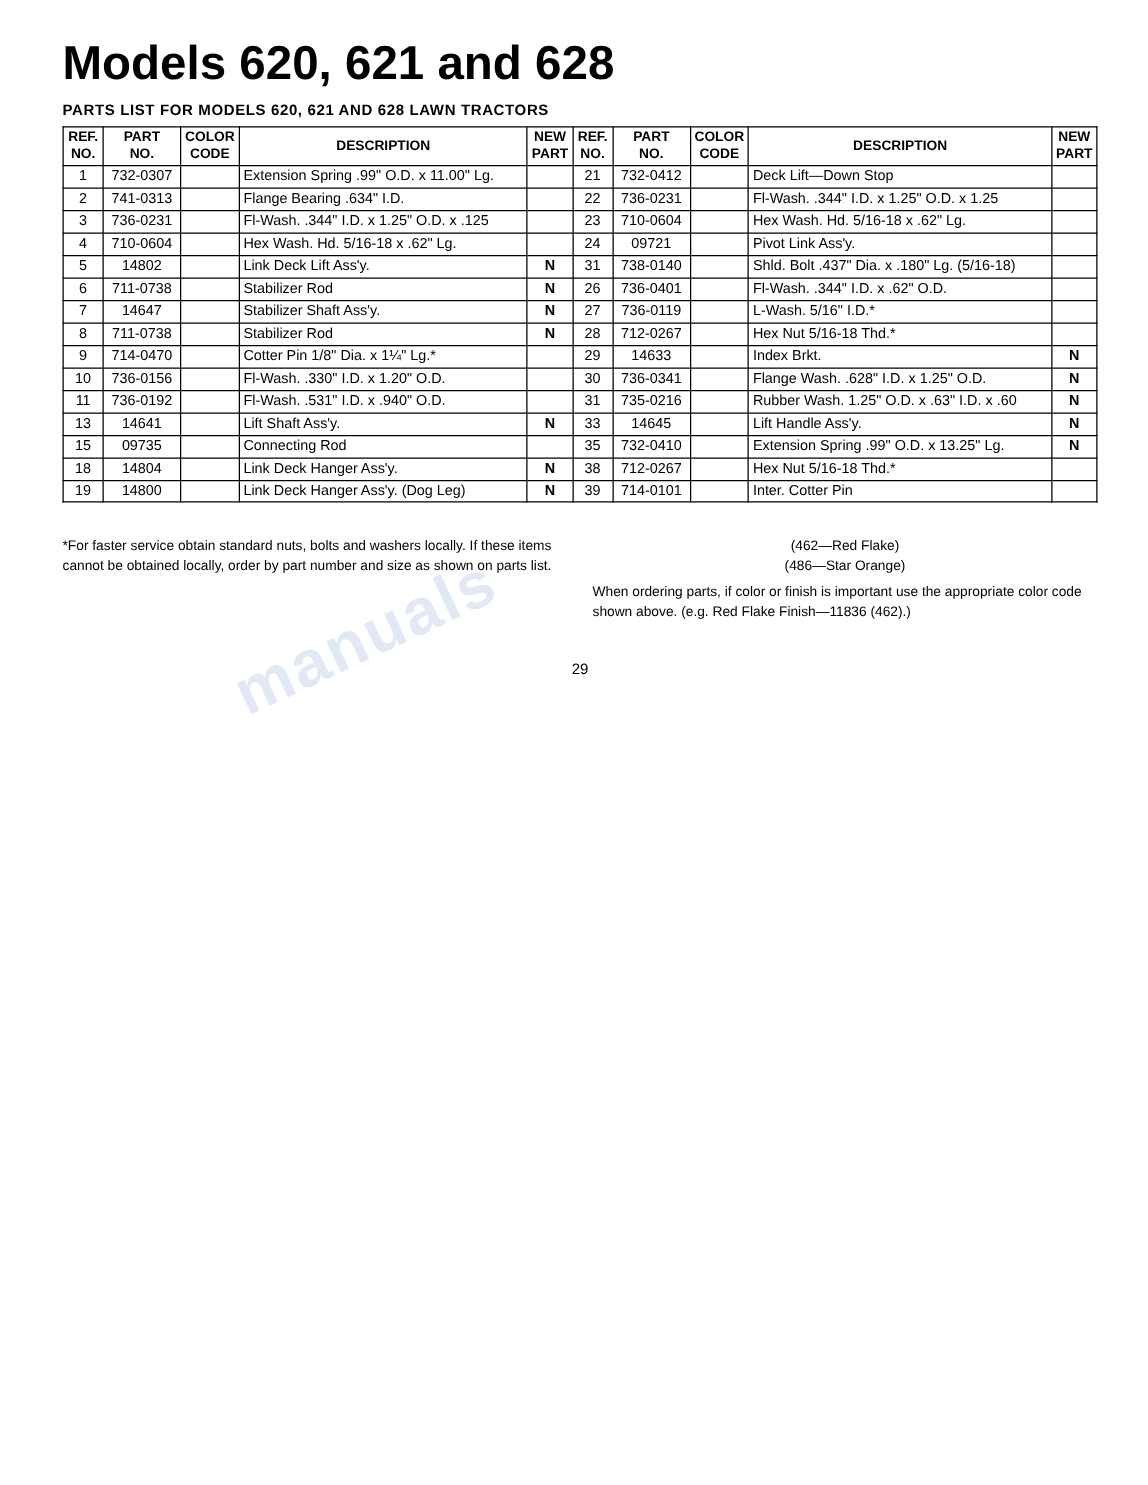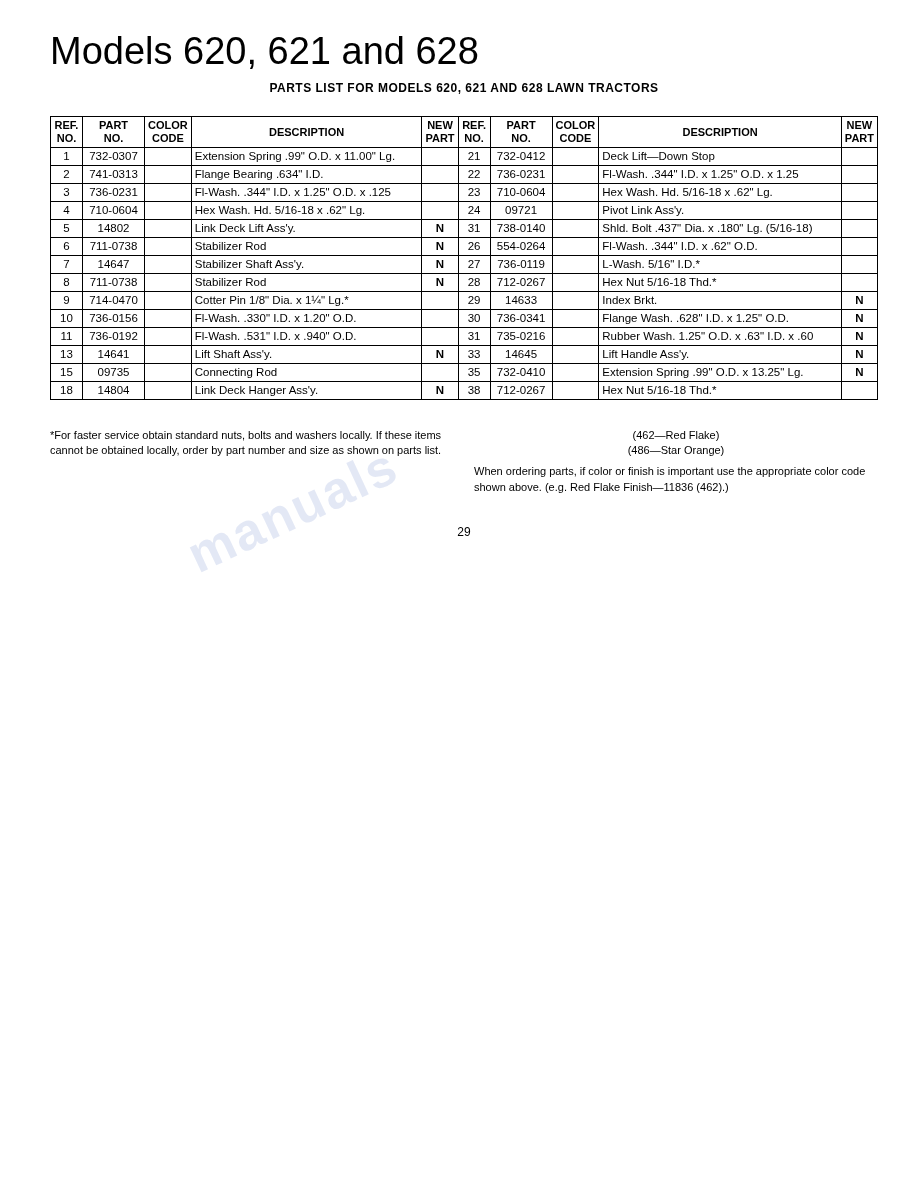--- a/index.html
+++ b/index.html
@@ -9,30 +9,30 @@
       font-size: 12px;
       color: #000;
       width: 918px;
       min-height: 1188px;
       padding: 30px 40px 40px 50px;
       position: relative;
     }
 
     h1 {
       font-size: 38px;
-      font-weight: 400;
+      font-weight: 700;
       margin-bottom: 8px;
       letter-spacing: 0;
     }
 
     .subtitle {
-      text-align: center;
+      text-align: left;
       font-weight: bold;
       font-size: 12px;
-      margin-bottom: 21px;
+      margin-bottom: 6px;
       letter-spacing: 0.5px;
     }
 
     table {
       width: 100%;
       border-collapse: collapse;
       font-size: 11.5px;
     }
 
     table, th, td {
@@ -193,21 +193,21 @@
         <td>Shld. Bolt .437" Dia. x .180" Lg. (5/16-18)</td>
         <td class="center bold"></td>
       </tr>
       <tr>
         <td class="center">6</td>
         <td class="center">711-0738</td>
         <td class="center"></td>
         <td>Stabilizer Rod</td>
         <td class="center bold">N</td>
         <td class="center">26</td>
-        <td class="center">554-0264</td>
+        <td class="center">736-0401</td>
         <td class="center"></td>
         <td>Fl-Wash. .344" I.D. x .62" O.D.</td>
         <td class="center bold"></td>
       </tr>
       <tr>
         <td class="center">7</td>
         <td class="center">14647</td>
         <td class="center"></td>
         <td>Stabilizer Shaft Ass'y.</td>
         <td class="center bold">N</td>
@@ -292,20 +292,32 @@
       <tr>
         <td class="center">18</td>
         <td class="center">14804</td>
         <td class="center"></td>
         <td>Link Deck Hanger Ass'y.</td>
         <td class="center bold">N</td>
         <td class="center">38</td>
         <td class="center">712-0267</td>
         <td class="center"></td>
         <td>Hex Nut 5/16-18 Thd.*</td>
+        <td class="center bold"></td>
+      </tr>
+      <tr>
+        <td class="center">19</td>
+        <td class="center">14800</td>
+        <td class="center"></td>
+        <td>Link Deck Hanger Ass'y. (Dog Leg)</td>
+        <td class="center bold">N</td>
+        <td class="center">39</td>
+        <td class="center">714-0101</td>
+        <td class="center"></td>
+        <td>Inter. Cotter Pin</td>
         <td class="center bold"></td>
       </tr>
     </tbody>
 </table>
 
 <div class="footnotes-area">
   <div class="footnote-left">
     <p>*For faster service obtain standard nuts, bolts and washers locally. If these items cannot be obtained locally, order by part number and size as shown on parts list.</p>
   </div>
   <div class="footnote-right">

